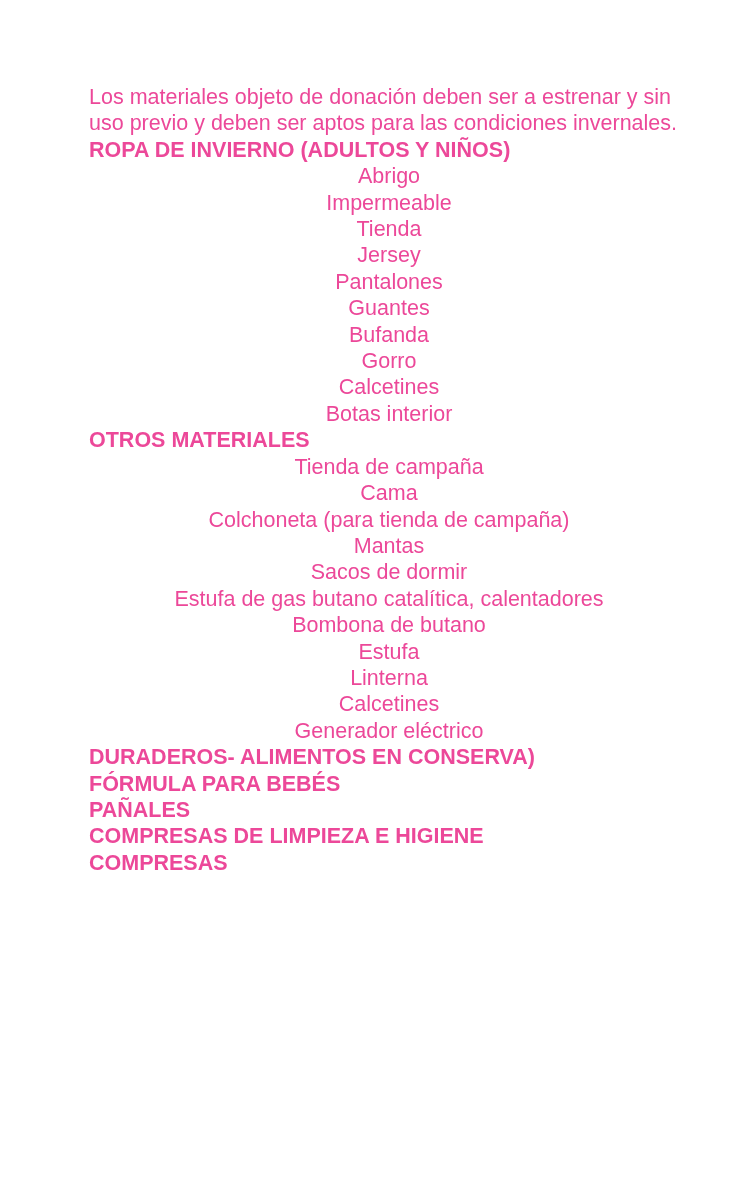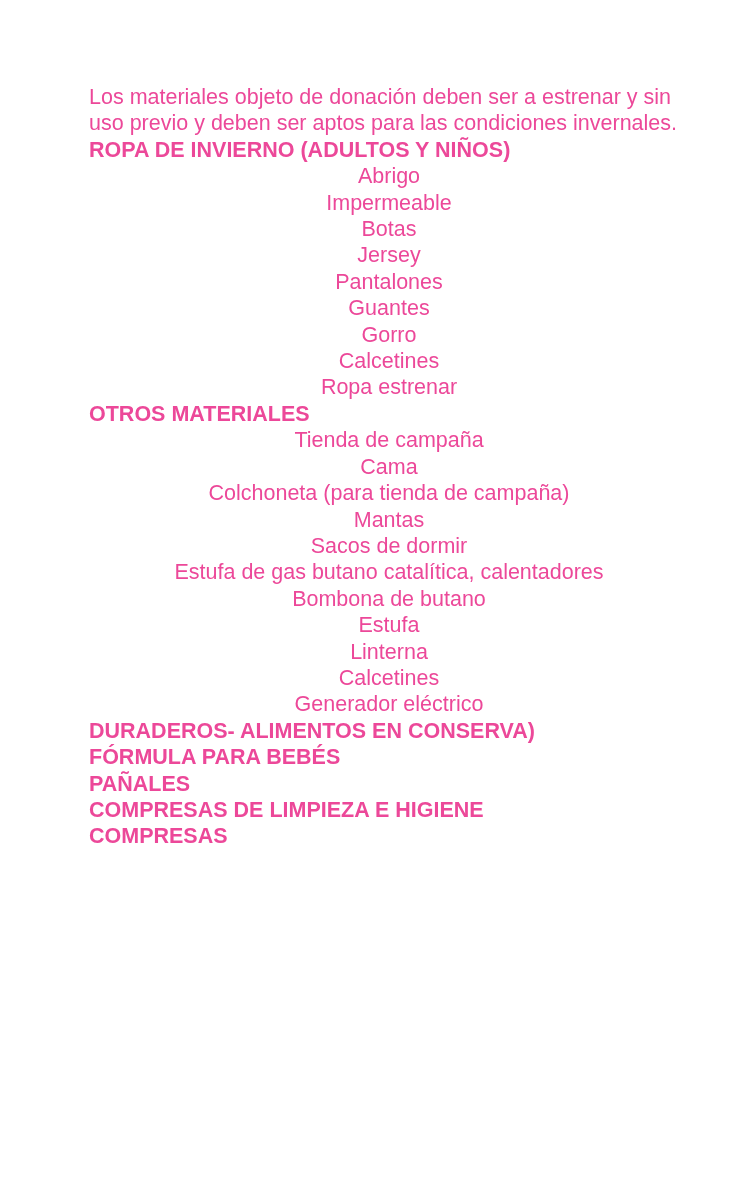--- a/index.html
+++ b/index.html
@@ -47,27 +47,28 @@
 <body>
 
 <div class="page">
   <p class="intro"><span class="line">Los materiales objeto de donación deben ser a estrenar y sin</span><span class="line">uso previo  y deben ser aptos para las condiciones invernales.</span></p>
 
   <section>
     <div class="line heading">ROPA DE INVIERNO (ADULTOS Y NIÑOS)</div>
     <ul class="items">
       <li class="line">Abrigo</li>
       <li class="line">Impermeable</li>
-      <li class="line">Botas</li>
+      <li class="line">Tienda</li>
       <li class="line">Jersey</li>
       <li class="line">Pantalones</li>
       <li class="line">Guantes</li>
+      <li class="line">Bufanda</li>
       <li class="line">Gorro</li>
       <li class="line">Calcetines</li>
-      <li class="line">Ropa estrenar</li>
+      <li class="line">Botas interior</li>
     </ul>
   </section>
 
   <section>
     <div class="line heading">OTROS MATERIALES</div>
     <ul class="items">
       <li class="line">Tienda de campaña</li>
       <li class="line">Cama</li>
       <li class="line">Colchoneta (para tienda de campaña)</li>
       <li class="line">Mantas</li>

